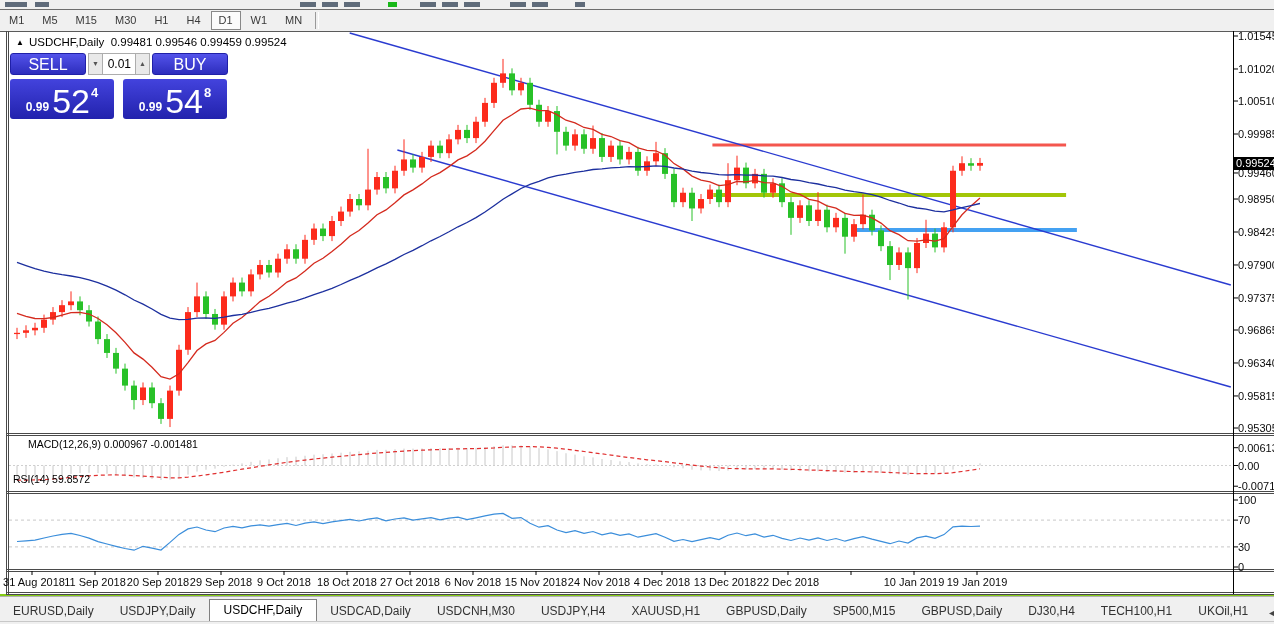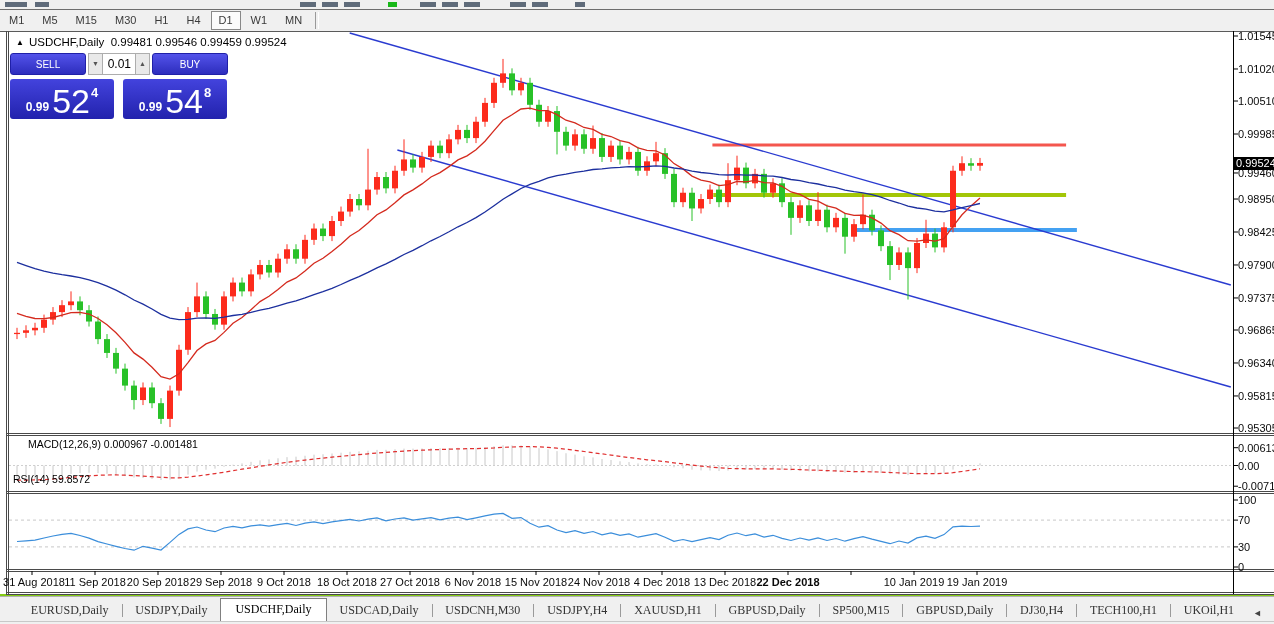--- a/index.html
+++ b/index.html
@@ -16,33 +16,33 @@
   svg{position:absolute;left:0;top:0;}
   #charttitle{position:absolute;left:16px;top:36px;font-size:11.5px;color:#000;white-space:nowrap;}
   #charttitle .tri{font-size:8px;position:relative;top:-1px;margin-right:5px;}
   .panelabel{position:absolute;font-size:10.5px;color:#000;white-space:nowrap;}
   .axislabel{position:absolute;left:1238px;font-size:11px;color:#0a0a0a;white-space:nowrap;}
   .datelabel{position:absolute;font-size:11px;color:#0a0a0a;white-space:nowrap;transform:translateX(-50%);}
   #pricebadge{position:absolute;left:1234px;width:40px;height:13px;background:#000;color:#fff;font-size:11px;line-height:13px;padding-left:2px;}
   
   #quote{position:absolute;left:10px;top:53px;width:221px;height:68px;}
   .qrow1{display:flex;height:22px;}
-  .qbtn{width:76px;height:22px;border:1px solid #2020a8;border-radius:3px;background:linear-gradient(#5353ea,#2d2dbd);color:#fff;font-size:10px;text-align:center;line-height:21px;box-sizing:border-box;}
+  .qbtn{width:76px;height:22px;border:1px solid #2020a8;border-radius:3px;background:linear-gradient(#5353ea,#2d2dbd);color:#fff;font-size:16px;text-align:center;line-height:21px;box-sizing:border-box;}
   .spin{width:62px;height:22px;margin:0 2px;display:flex;box-sizing:border-box;}
   .spinbtn{width:15px;height:22px;background:#e9e9e9;border:1px solid #adadad;box-sizing:border-box;font-size:7px;color:#555;text-align:center;line-height:20px;}
   .spinfield{width:32px;height:22px;background:#fff;border-top:1px solid #adadad;border-bottom:1px solid #adadad;box-sizing:border-box;font-size:12px;color:#000;text-align:right;padding:3px 4px 0 0;}
   .qrow2{display:flex;margin-top:4px;}
   .qprice{width:104px;height:40px;border-radius:3px;background:linear-gradient(#4343dd,#2222ad);color:#fff;display:flex;align-items:flex-end;justify-content:center;padding-bottom:5px;box-sizing:border-box;}
   .qprice+.qprice{margin-left:9px;}
   .qsmall{font-size:12px;font-weight:bold;margin-right:3px;line-height:14px;}
   .qbig{font-size:34px;line-height:26px;font-weight:400;}
   .qsup{font-size:13px;font-weight:bold;position:relative;top:-14px;margin-left:1px;}
   
   #tabbar{position:absolute;left:0;top:596px;width:1274px;height:25px;background:#f0f0f0;border-top:1px solid #b0b0b0;display:flex;align-items:flex-end;}
-  .tab{font-size:12px;color:#333;padding:3px 13px 4px 13px;white-space:nowrap;font-family:Liberation Serif, serif;}
+  .tab{font-size:12px;color:#333;padding:3px 13px 4px 13px;white-space:nowrap;}
   .tab.active{background:#fff;border:1px solid #808080;border-bottom:none;color:#000;padding:3px 14px 5px 14px;}
   .tabsep{width:1px;height:13px;background:#9a9a9a;margin-bottom:5px;}
   #tabarrows{margin-left:auto;display:flex;margin-bottom:4px;margin-right:6px;}
   .tabarrow{font-size:9px;color:#444;padding:0 6px;}
   #statusbar{position:absolute;left:0;top:621px;width:1274px;height:3px;background:#f0f0f0;border-top:1px solid #c8c8c8;}
 </style>
 </head>
 <body>
 
 <div id="screen">
@@ -539,21 +539,21 @@
       <div class="datelabel" style="left: 158px; top: 576px;">20 Sep 2018</div>
       <div class="datelabel" style="left: 221px; top: 576px;">29 Sep 2018</div>
       <div class="datelabel" style="left: 284px; top: 576px;">9 Oct 2018</div>
       <div class="datelabel" style="left: 347px; top: 576px;">18 Oct 2018</div>
       <div class="datelabel" style="left: 410px; top: 576px;">27 Oct 2018</div>
       <div class="datelabel" style="left: 473px; top: 576px;">6 Nov 2018</div>
       <div class="datelabel" style="left: 536px; top: 576px;">15 Nov 2018</div>
       <div class="datelabel" style="left: 599px; top: 576px;">24 Nov 2018</div>
       <div class="datelabel" style="left: 662px; top: 576px;">4 Dec 2018</div>
       <div class="datelabel" style="left: 725px; top: 576px;">13 Dec 2018</div>
-      <div class="datelabel" style="left: 788px; top: 576px; font-weight: bold;">22 Dec 2018</div>
+      <div class="datelabel" style="left: 788px; top: 576px;">22 Dec 2018</div>
       <div class="datelabel" style="left: 822px; top: 576px; margin-top: 20px;">1 Jan 2019</div>
       <div class="datelabel" style="left: 914px; top: 576px;">10 Jan 2019</div>
       <div class="datelabel" style="left: 977px; top: 576px;">19 Jan 2019</div>
     </div>
 
   <div id="pricebadge" style="top:157px;">0.99524</div>
 
   <div id="tabbar">
       <div style="width: 22px;"></div>
       <div class="tab">EURUSD,Daily</div>

